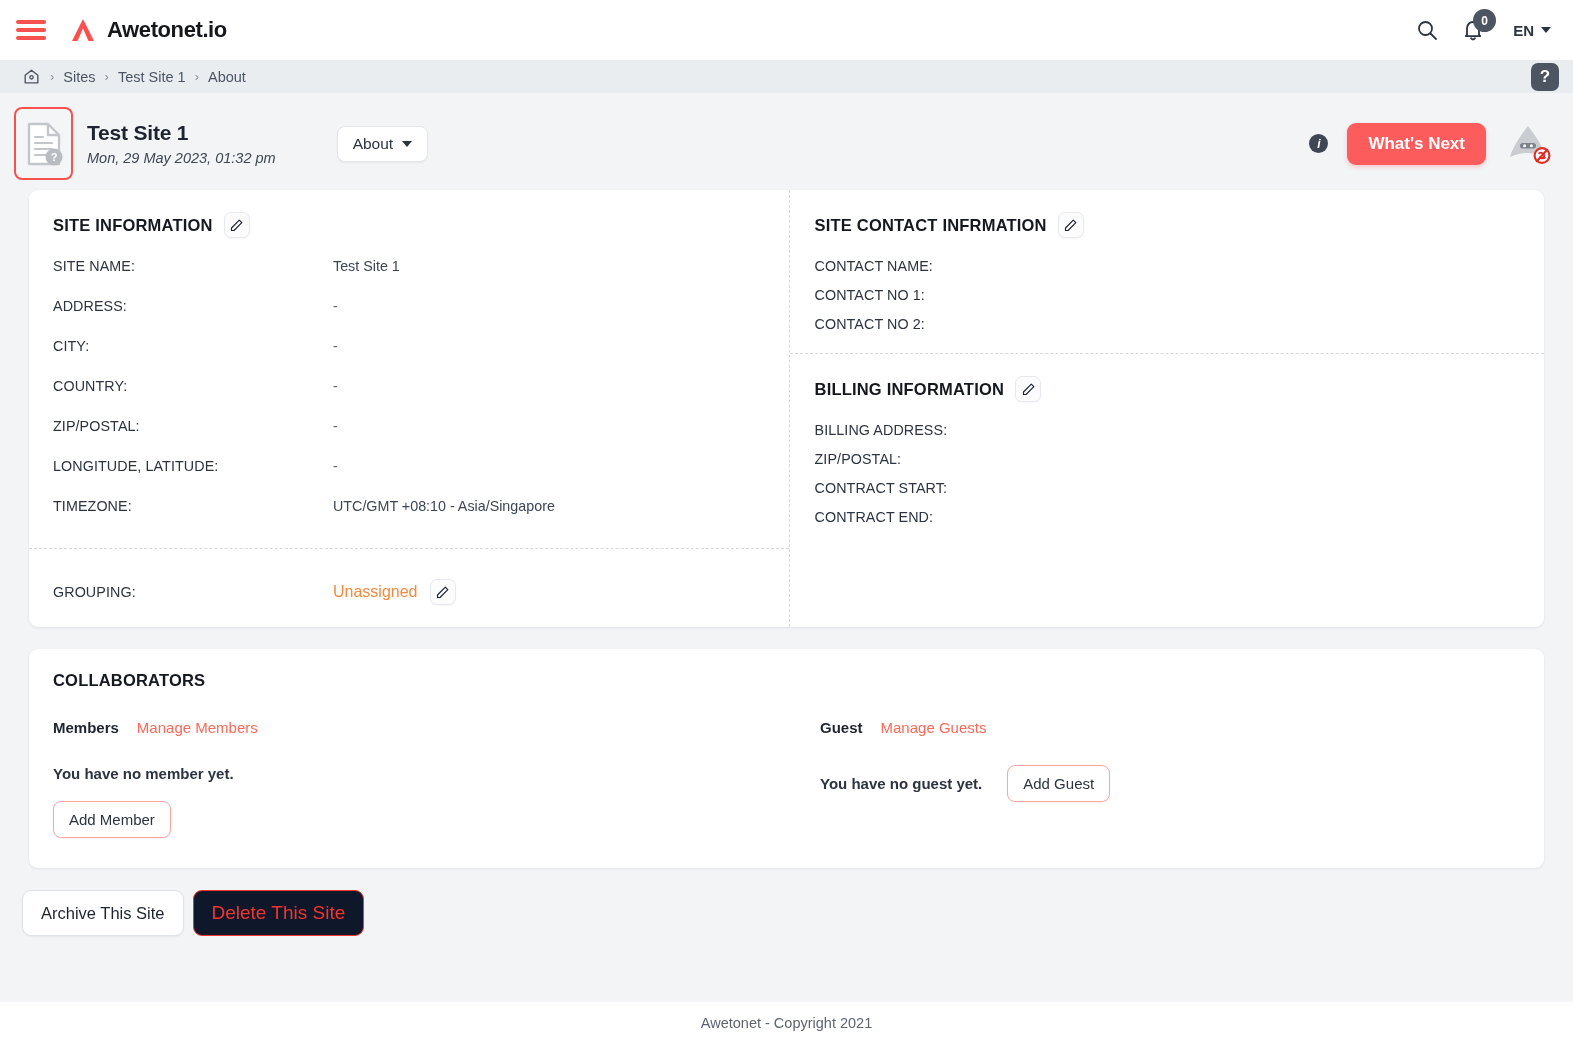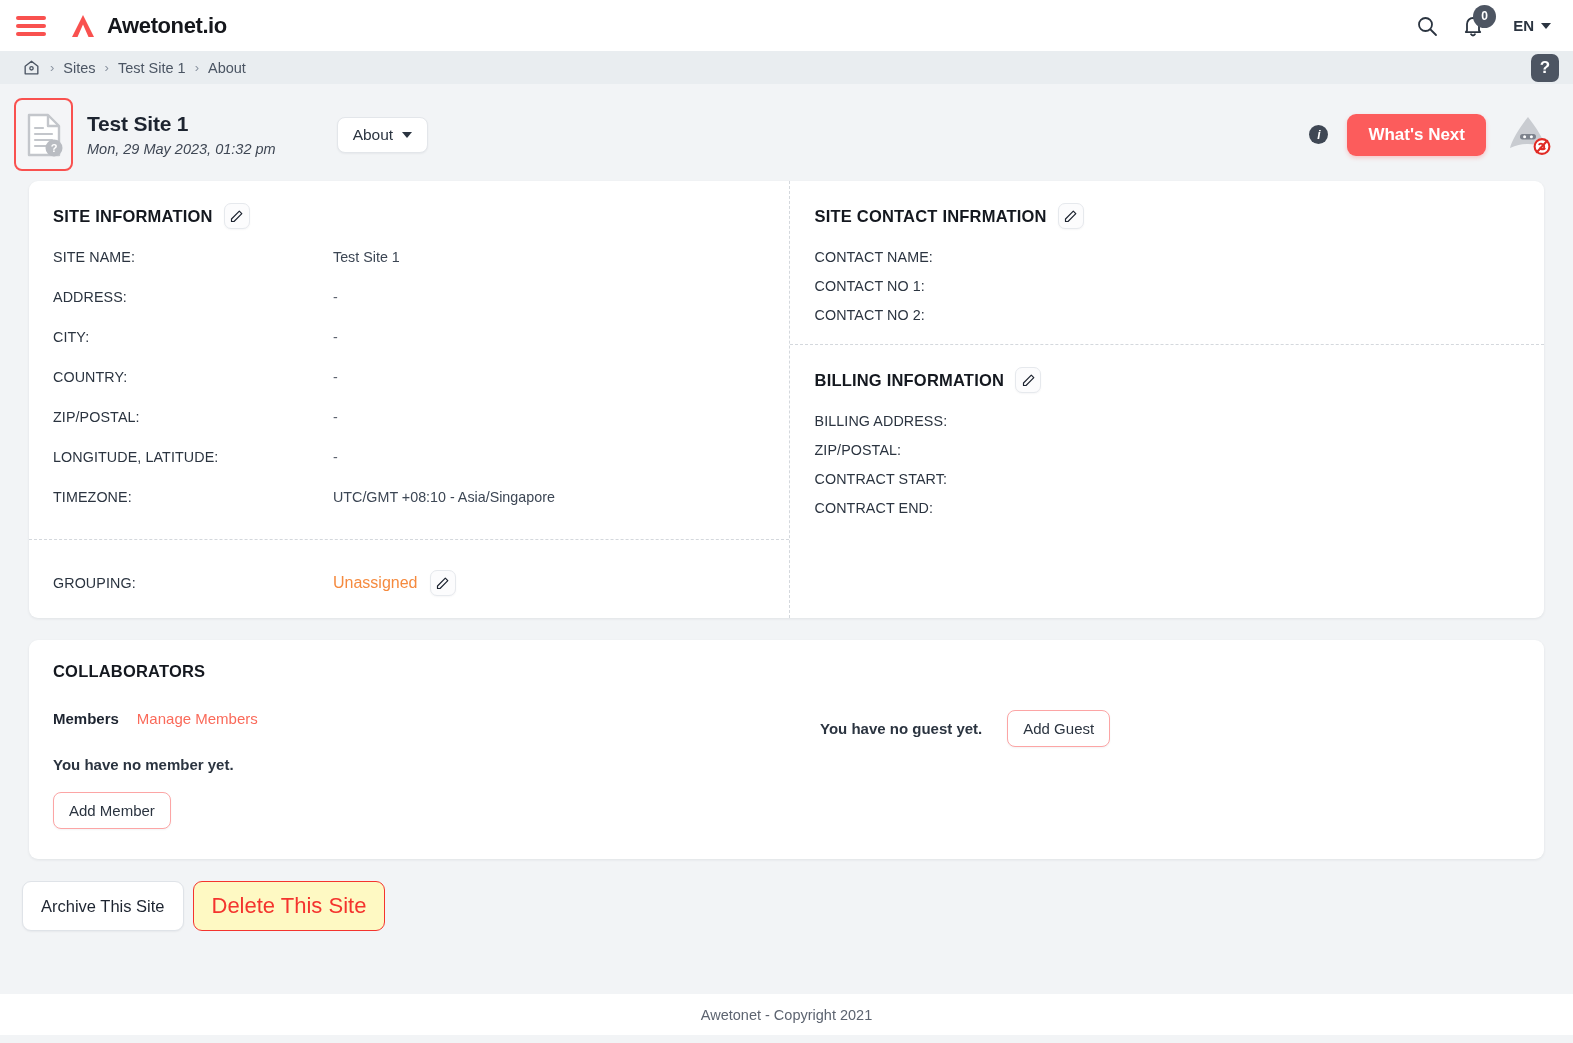--- a/index.html
+++ b/index.html
@@ -8,21 +8,21 @@
     margin: 0; padding: 0;
     width: 1573px; height: 1043px;
     background: #f2f4f6;
     font-family: "Liberation Sans", sans-serif;
     color: #2b3440;
     overflow: hidden;
   }
 
   
   .navbar {
-    height: 51px;
+    height: 60px;
     background: #ffffff;
     display: flex;
     align-items: center;
     padding: 0 22px 0 14px;
     position: relative;
     z-index: 5;
   }
   .hamburger {
     width: 34px; height: 26px;
     display: flex; flex-direction: column;
@@ -205,28 +205,28 @@
 
   
   .actions { display: flex; gap: 9px; padding: 0 22px; }
   .btn-archive {
     background: #ffffff; border: 1px solid #dfe3e8; border-radius: 9px;
     padding: 11px 18px; font-size: 16.5px; color: #1d2430; cursor: pointer;
     box-shadow: 0 1px 2px rgba(16,24,40,.05);
     font-family: "Liberation Sans", sans-serif;
   }
   .btn-delete {
-    background: #fef9c3; border: 1.5px solid #f4342e; border-radius: 9px;
-    padding: 11px 18px; font-size: 22px; color: #f4342e; cursor: pointer;
+    background: #0f172a; border: 1.5px solid #f4342e; border-radius: 9px;
+    padding: 11px 18px; font-size: 19px; color: #f4342e; cursor: pointer;
     font-family: "Liberation Sans", sans-serif;
   }
 
   
   .footer {
-    position: absolute; left: 0; right: 0; bottom: 8px;
+    position: absolute; left: 0; right: 0; bottom: 0;
     height: 41px; background: #ffffff;
     display: flex; align-items: center; justify-content: center;
     font-size: 14.5px; color: #5d6470;
   }
 </style>
 </head>
 <body>
 
 <div class="navbar">
   <div class="hamburger">
@@ -448,20 +448,24 @@
         </div>
         <div class="collab-empty-row">
           <span class="collab-empty">You have no member yet.</span>
         </div>
         <div class="add-member-wrap">
           <button class="ghost-btn">Add Member</button>
         </div>
       </div>
 
       <div class="collab-col right">
+        <div class="collab-head">
+          <span class="collab-head-label">Guest</span>
+          <span class="manage-link">Manage Guests</span>
+        </div>
         <div class="collab-empty-row">
           <span class="collab-empty">You have no guest yet.</span>
           <button class="ghost-btn">Add Guest</button>
         </div>
       </div>
     </div>
   </div>
 </div>
 
 <div class="actions">

